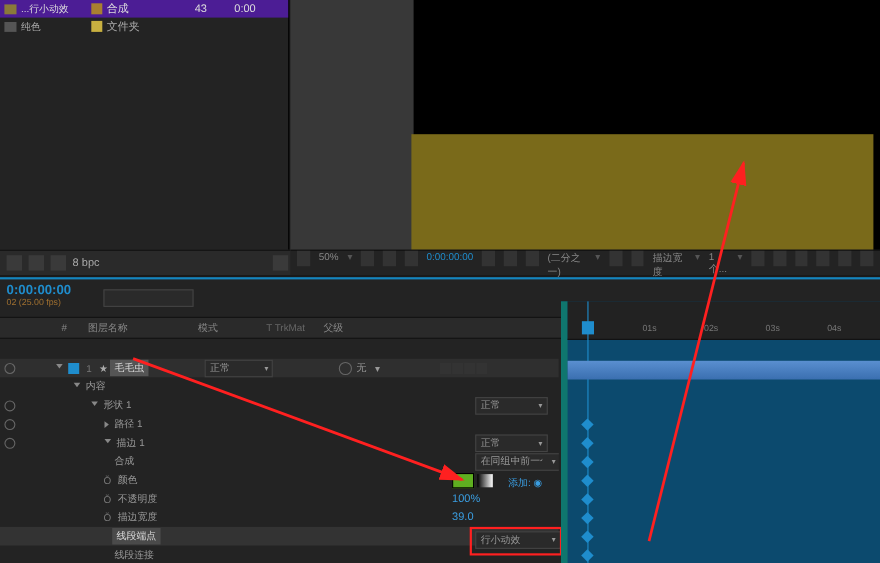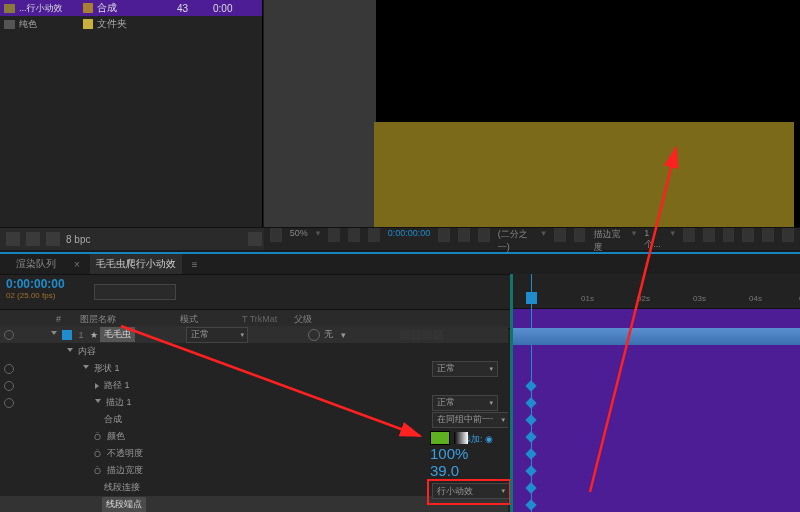--- a/index.html
+++ b/index.html
@@ -44,28 +44,28 @@
 .lrow .star{color:#aaa;margin:0 2px}
 .lrow .lbl{padding-left:2px}
 .lrow .lbl.boxed{background:#555;padding:1px 4px;color:#ddd}
 .lrow .sel-prop{background:#4a4a4a;padding:1px 4px;color:#ddd}
 .mode-dd{position:absolute;left:186px;width:56px;height:14px;background:#2a2a2a;border:1px solid #444;color:#999;font-size:9px;padding-left:4px;display:flex;align-items:center}
 .mode-dd .car{margin-left:auto;margin-right:3px;font-size:7px}
 .parent-dd{position:absolute;left:308px;width:60px;height:14px;display:flex;align-items:center;color:#999;font-size:9px}
 .parent-dd .spiral{width:10px;height:10px;border:1px solid #666;border-radius:50%;margin-right:4px}
 .switches{position:absolute;left:400px;width:100px;height:14px;display:flex;align-items:center;gap:1px}
 .switches .sw{width:10px;height:10px;background:#333}
-.val-area{position:absolute;left:430px;font-size:15px}
+.val-area{position:absolute;left:411px;font-size:10px}
 .val-link{color:#3a9de0}
 .color-sw{width:18px;height:12px;background:#5fb020;border:1px solid #000;display:inline-block;vertical-align:middle}
 .dd{background:#2a2a2a;border:1px solid #444;height:14px;display:flex;align-items:center;padding:0 4px;color:#999;font-size:9px}
 .dd .car{margin-left:auto;font-size:7px}
 .linecap-box{position:absolute;left:427px;top:225px;width:80px;height:22px;border:2px solid #ff2020}
 .linecap-dd{position:absolute;left:432px;top:229px;width:68px}
-.tl-right{position:absolute;left:510px;top:20px;right:0;bottom:0;background:#4c1d95;border-left:3px solid #0f766e}
+.tl-right{position:absolute;left:510px;top:20px;right:0;bottom:0;background:#0c4a6e;border-left:6px solid #0f766e}
 .ruler{height:34px;border-bottom:1px solid #111;position:relative;background:#222}
 .ruler .cti{position:absolute;left:18px;top:0;width:1px;height:240px;background:#1f8dcd}
 .ruler .cti::before{content:"";position:absolute;left:-5px;top:18px;width:11px;height:12px;background:#1f8dcd}
 .ruler .tk{position:absolute;top:20px;font-size:8px;color:#777}
 .bar{position:absolute;left:0;top:54px;right:0;height:17px;background:linear-gradient(#5a8fd0,#3a6fb0)}
 .kf-col{position:absolute;left:18px;top:72px;width:1px;bottom:0}
 .kf{position:absolute;left:-4px;width:8px;height:8px;background:#1f8dcd;transform:rotate(45deg)}
 .add-dd{position:absolute;left:462px;top:90px;font-size:9px;color:#3a9de0}
 .arrow{position:absolute;pointer-events:none}
 .arrow svg{overflow:visible}
@@ -126,26 +126,20 @@
     <div class="ico"></div>
     <div class="ico"></div>
     <div class="ico"></div>
     <div class="ico"></div>
     <div class="ico"></div>
     <div class="ico"></div>
   </div>
 </div>
 
 <div class="lower">
-  <div class="tabs">
-    <span class="tab">渲染队列</span>
-    <span class="x">×</span>
-    <span class="tab act">毛毛虫爬行小动效</span>
-    <span style="color:#777">≡</span>
-  </div>
 
   <div class="tl-head">
     <div class="tc-left">
       <div class="timecode">0:00:00:00</div>
       <div class="fps">02 (25.00 fps)</div>
     </div>
     <div class="tc-mid">
       <div class="search"></div>
       <div class="tc-ico"></div>
     </div>
@@ -238,27 +232,27 @@
         <span style="color:#777;margin-right:4px">Ŏ</span>
       <span class="lbl">不透明度</span>
       <span class="val-area val-link">100%</span>
     </div>
     <div class="lrow">
       <span style="width:94px"></span>
         <span style="color:#777;margin-right:4px">Ŏ</span>
       <span class="lbl">描边宽度</span>
       <span class="val-area val-link">39.0</span>
     </div>
-    <div class="lrow">
-      <span style="width:102px"></span>
-      <span class="lbl">线段连接</span>
-    </div>
     <div class="lrow" style="background:#333">
       <span style="width:102px"></span>
       <span class="sel-prop">线段端点</span>
+    </div>
+    <div class="lrow">
+      <span style="width:102px"></span>
+      <span class="lbl">线段连接</span>
     </div>
   </div>
 
   <div class="dd linecap-dd">
       <span>行小动效</span>
       <span class="car">▾</span>
     </div>
   <div class="linecap-box"></div>
 
   <div class="tl-right">

